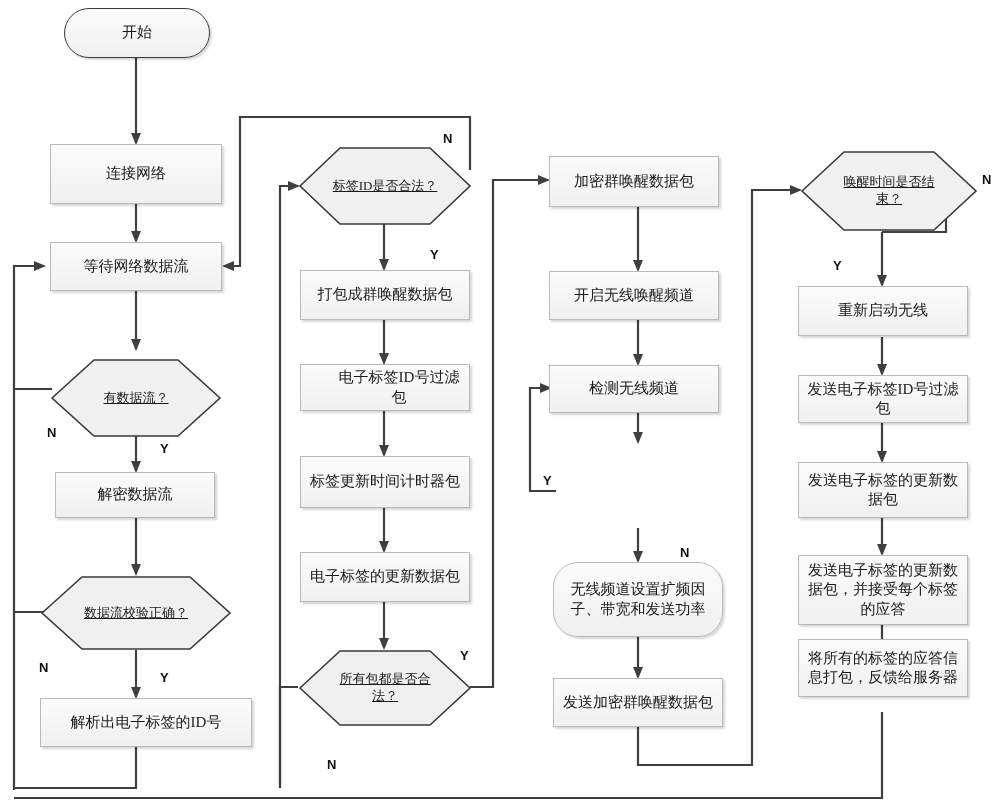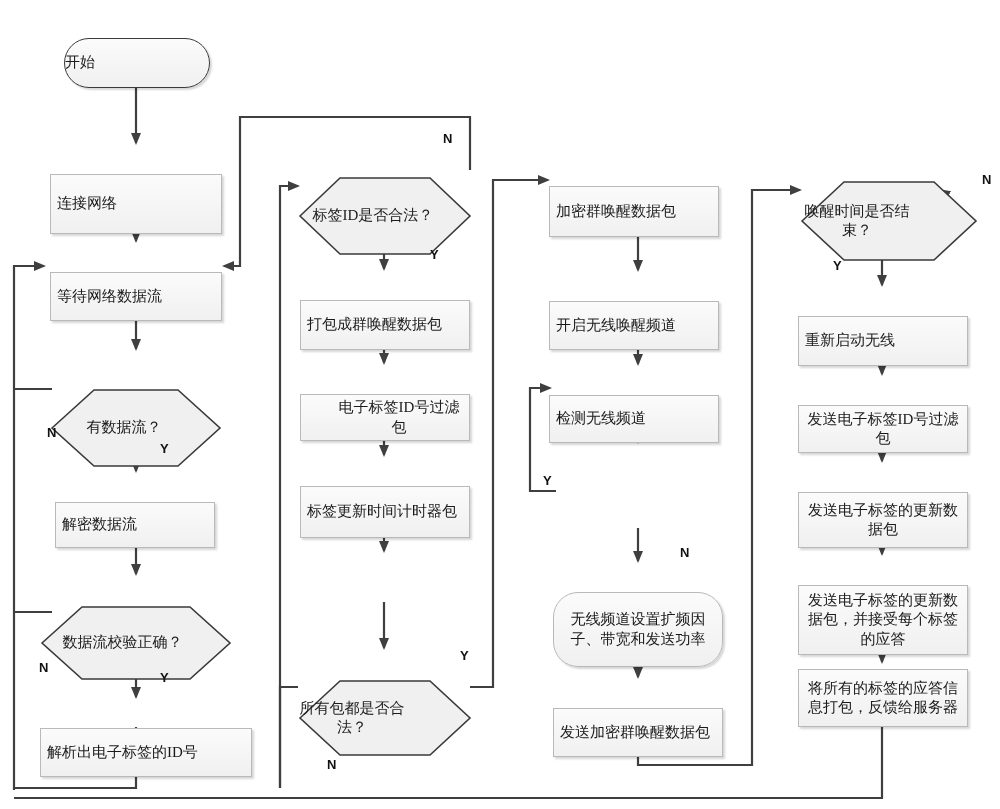--- a/index.html
+++ b/index.html
@@ -1,28 +1,28 @@
 <!DOCTYPE html>
 <html><head>
 <meta charset="utf-8">
 <style>
   html,body{margin:0;padding:0;background:#ffffff;}
   body{font-family:"Liberation Serif","DejaVu Serif",serif;}
   #canvas{position:relative;width:1000px;height:809px;background:#fff;overflow:hidden;}
   svg.edges{position:absolute;left:0;top:0;width:1000px;height:809px;}
 
-  .node{position:absolute;box-sizing:border-box;display:flex;align-items:center;
-        text-align:center;color:#1a1a1a;line-height:1.28;margin-top:30px;}
+  .node{position:absolute;box-sizing:border-box;display:flex;align-items:center;justify-content:center;
+        text-align:center;color:#1a1a1a;line-height:1.28;}
   .proc{background:linear-gradient(180deg,#fbfbfb 0%,#f0f0f0 100%);
         border:1px solid #b9b9b9;box-shadow:2px 2px 2px rgba(0,0,0,0.16);
         font-size:15px;padding:2px 6px;}
   .term{background:linear-gradient(180deg,#fbfbfb 0%,#f0f0f0 100%);
         border:1px solid #3a3a3a;border-radius:26px;box-shadow:2px 2px 2px rgba(0,0,0,0.16);
         font-size:15px;}
-  .dec{background:transparent;border:none;font-size:15px;}
+  .dec{background:transparent;border:none;font-size:13px;text-decoration:underline;}
   .dec .hexwrap{position:absolute;left:0;top:0;width:100%;height:100%;}
   .dec .hexwrap svg{width:100%;height:100%;display:block;}
   .dec .txt{position:relative;z-index:2;width:86%;text-align:center;}
 
   .lbl{position:absolute;font-family:"Liberation Sans","DejaVu Sans",sans-serif;
        font-size:13px;font-weight:700;color:#111;}
 </style>
 </head>
 <body>
 
@@ -137,20 +137,23 @@
   </div>
 
   <div class="node proc" style="left:300px;top:364px;width:170px;height:47px;padding-left:34px;">
     <span>电子标签ID号过滤包</span>
   </div>
 
   <div class="node proc" style="left:300px;top:456px;width:170px;height:52px;">
     <span>标签更新时间计时器包</span>
   </div>
 
+  <div class="node proc" style="left:300px;top:552px;width:170px;height:50px;">
+    <span>电子标签的更新数据包</span>
+  </div>
 
   <div class="node dec" style="left:298px;top:649px;width:174px;height:78px;">
     <span class="hexwrap">
       <svg viewBox="0 0 174 78" preserveAspectRatio="none">
         <polygon points="2,39 42,2 132,2 172,39 132,76 42,76" fill="#f0f0f0" stroke="#3a3a3a" stroke-width="1.6"></polygon>
       </svg>
     </span>
     <span class="txt" style="width:62%;">所有包都是否合法？</span>
   </div>
 

